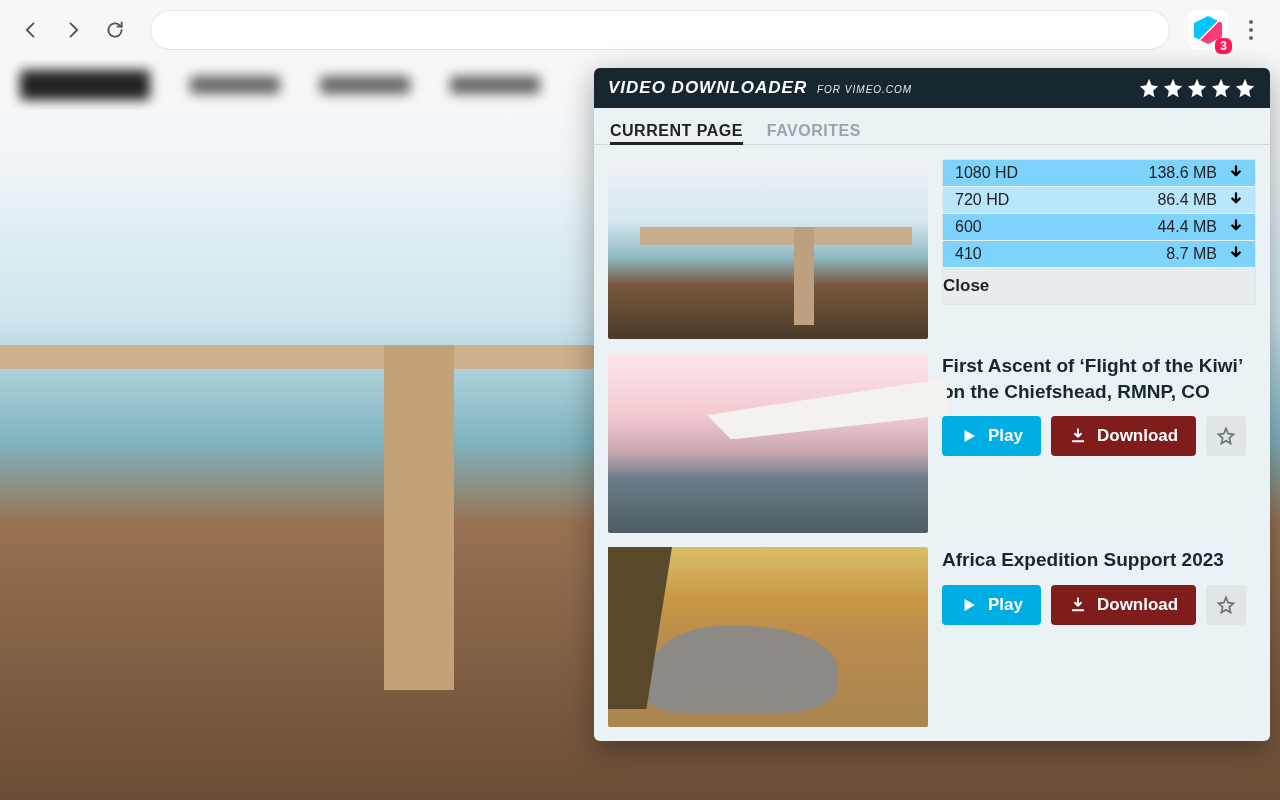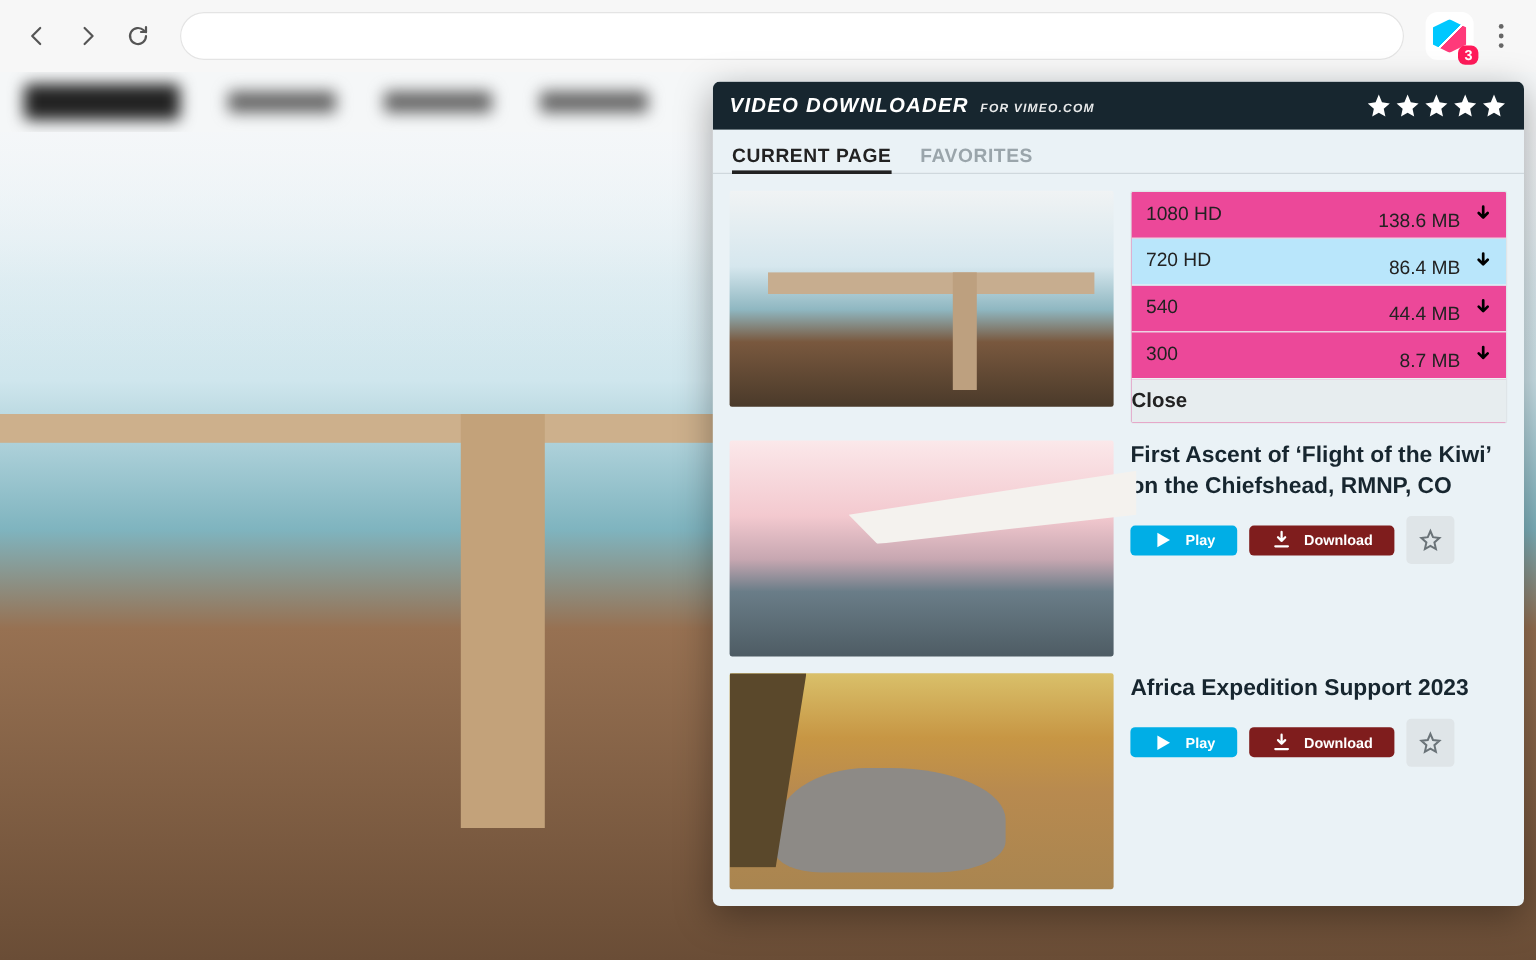--- a/index.html
+++ b/index.html
@@ -20,49 +20,49 @@
   .page-bg { position:absolute; top:60px; left:0; width:1280px; height:740px; background: linear-gradient(180deg,#f5f7f8 0,#f5f7f8 50px,#e8e2d4 50px); overflow:hidden; }
   .hero { position:absolute; top:50px; left:0; width:1280px; height:690px; }
   .blur-nav { position:absolute; top:10px; left:20px; height:30px; width:560px; filter:blur(6px); display:flex; gap:40px; align-items:center; }
   .blur-nav .logo { width:130px; height:30px; background:#222; border-radius:4px;}
   .blur-nav .item { width:90px; height:18px; background:#666; border-radius:3px;}
 
   
   .popup { position:absolute; top:68px; right:10px; width:676px; background:#eaf2f6; border-radius:6px; box-shadow: 0 8px 30px rgba(0,0,0,.35); overflow:hidden; }
   .popup-hdr { background:#17262f; color:#fff; height:40px; display:flex; align-items:center; padding:0 14px; justify-content:space-between; }
   .popup-title { font-weight:900; font-style:italic; letter-spacing:1px; font-size:17px; }
-  .popup-title .sub { font-weight:700; font-size:10px; letter-spacing:1px; opacity:.9; margin-left:4px; }
+  .popup-title .sub { font-weight:400; font-size:10px; letter-spacing:1px; opacity:.9; margin-left:4px; }
   .stars { display:flex; gap:2px; }
   .stars svg { width:22px; height:22px; fill:#fff; }
   
   .tabs { display:flex; gap:24px; padding: 14px 16px 0 16px; border-bottom:1px solid #cfd8dd; }
   .tab { font-weight:800; font-size:16px; letter-spacing:.5px; color:#9aa5ab; padding-bottom:4px; cursor:pointer; }
   .tab.active { color:#222; position:relative; }
   .tab.active::after { content:""; position:absolute; left:0; right:0; bottom:-1px; height:3px; background:#222; }
 
   .items { padding:14px; display:flex; flex-direction:column; gap:14px; }
   .item-row { display:flex; gap:14px; }
   .thumb { width:320px; height:180px; border-radius:2px; flex:none; }
   .meta { flex:1; display:flex; flex-direction:column; }
 
   
-  .qual-list { background:#ec4899; border:1px solid #dfe5e8; border-radius:2px; overflow:hidden; }
+  .qual-list { background:#7dd3fc; border:1px solid #dfe5e8; border-radius:2px; overflow:hidden; }
   .qual { display:flex; align-items:center; padding:4px 10px 4px 12px; font-size:16px; border-bottom:1px solid #eef2f4; cursor:pointer; }
   .qual:last-of-type { border-bottom:none; }
   .qual .ql { flex:1; font-weight:500; color:#222;}
-  .qual .sz { color:#222; margin-right:10px;margin-top:12px;}
+  .qual .sz { color:#222; margin-right:10px;}
   .qual .dl { width:18px; height:18px; }
   .qual .dl svg { width:18px; height:18px; fill:#c3cbd0; }
   .qual.selected { background:#b9e6fb; }
   .qual.selected .dl svg { fill:#00aee6; }
   .close-row { background:#e7edef; text-align:left; font-weight:700; font-size:17px; padding:8px 0; cursor:pointer; color:#222;}
 
   .title { font-weight:700; font-size:19px; color:#17262f; line-height:1.35; margin-bottom:12px; }
   .btns { display:flex; gap:10px; align-items:center; }
-  .btn { height:25px; border-radius:4px; display:flex; align-items:center; gap:10px; font-weight:800; font-size:12px; padding:0 18px; cursor:pointer; }
+  .btn { height:40px; border-radius:4px; display:flex; align-items:center; gap:10px; font-weight:800; font-size:17px; padding:0 18px; cursor:pointer; }
   .btn.play { background:#00aee6; color:#fff; }
   .btn.dl { background:#7f1d1d; color:#fff; }
   .btn svg { width:18px; height:18px; fill:#fff; }
   .fav { width:40px; height:40px; border-radius:4px; background:#dfe5e8; display:flex; align-items:center; justify-content:center; cursor:pointer;}
   .fav svg { width:20px; height:20px; fill:none; stroke:#6a7378; stroke-width:2;}
 
   
   .th1 { background: linear-gradient(180deg,#f0f3f4 0,#d6e7ee 35%,#8fb7c1 55%,#79583e 70%,#4a3a2a 100%); position:relative;}
   .th1::before{content:"";position:absolute;left:10%;right:5%;top:38%;height:18px;background:#c7ad8f;}
   .th1::after{content:"";position:absolute;left:58%;top:38%;width:20px;height:54%;background:#bda07f;}
@@ -168,28 +168,28 @@
                 </svg></span>
           </div>
           <div class="qual selected">
             <span class="ql">720 HD</span>
             <span class="sz">86.4 MB</span>
             <span class="dl"><svg viewBox="0 0 24 24">
                   <path d="M12 3v12m0 0l-5-5m5 5l5-5" stroke="currentColor" stroke-width="3" fill="none" stroke-linecap="round" stroke-linejoin="round"></path>
                 </svg></span>
           </div>
           <div class="qual">
-            <span class="ql">540</span>
+            <span class="ql">600</span>
             <span class="sz">44.4 MB</span>
             <span class="dl"><svg viewBox="0 0 24 24">
                   <path d="M12 3v12m0 0l-5-5m5 5l5-5" stroke="currentColor" stroke-width="3" fill="none" stroke-linecap="round" stroke-linejoin="round"></path>
                 </svg></span>
           </div>
           <div class="qual">
-            <span class="ql">300</span>
+            <span class="ql">410</span>
             <span class="sz">8.7 MB</span>
             <span class="dl"><svg viewBox="0 0 24 24">
                   <path d="M12 3v12m0 0l-5-5m5 5l5-5" stroke="currentColor" stroke-width="3" fill="none" stroke-linecap="round" stroke-linejoin="round"></path>
                 </svg></span>
           </div>
           <div class="close-row">Close</div>
         </div>
       </div>
     </div>
 

